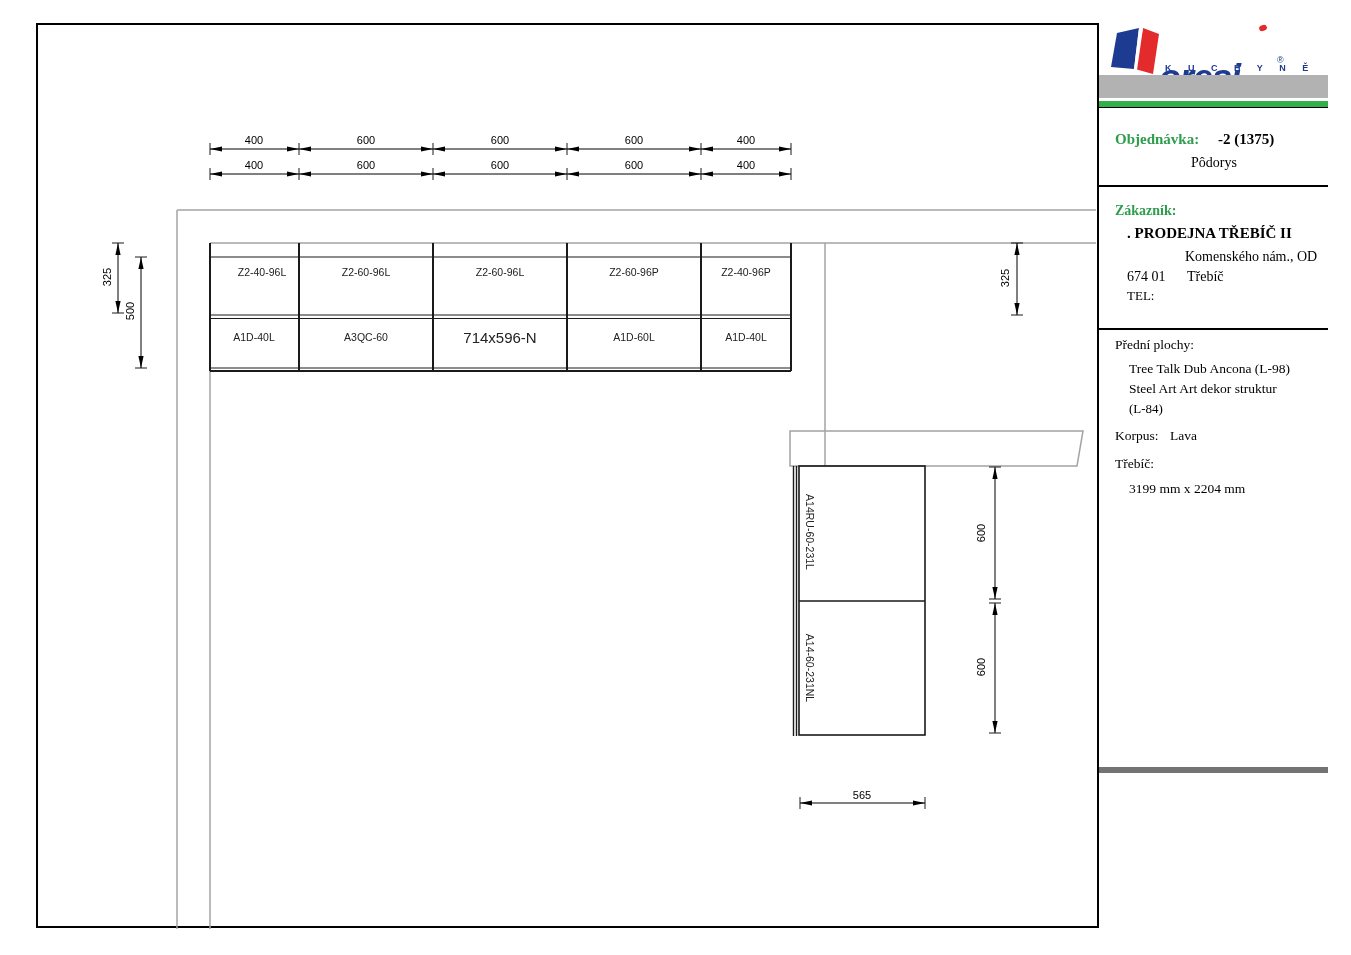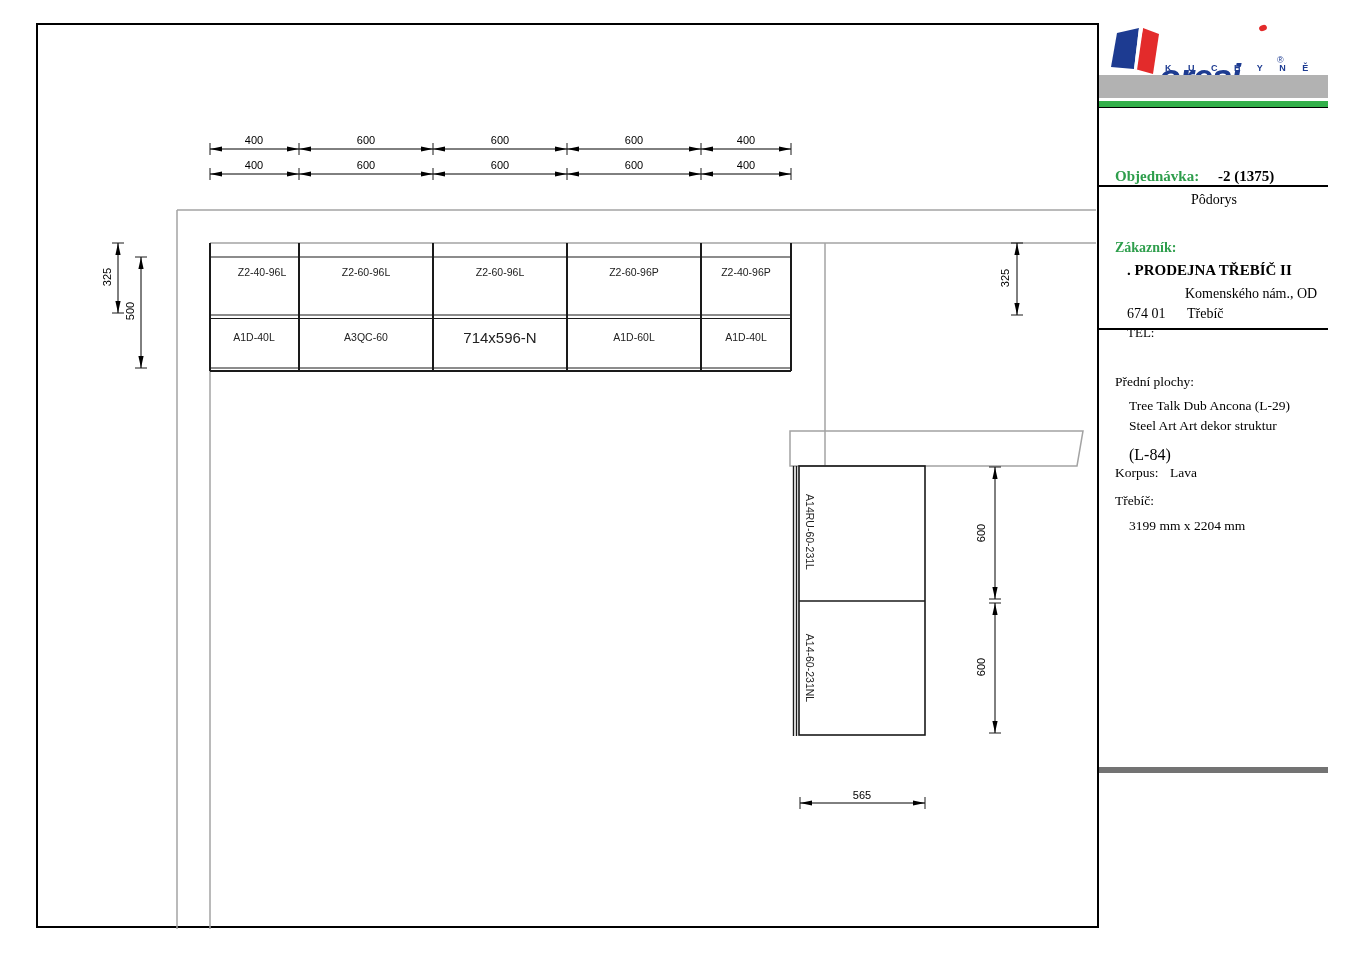--- a/index.html
+++ b/index.html
@@ -20,21 +20,21 @@
   
   .sidebar{position:absolute;left:1097px;top:23px;width:231px;height:905px;
         border-left:2px solid #000;box-sizing:border-box;background:#fff;
         font-family:"Liberation Serif",serif;color:#000;}
   .sb-sec{position:absolute;left:0;width:100%;box-sizing:border-box;}
   .sec-logo{top:0;height:85px;border-bottom:2px solid #000;}
   .sec-order{top:85px;height:79px;border-bottom:2px solid #000;}
   .sec-customer{top:164px;height:143px;border-bottom:2px solid #000;}
   .sec-surfaces{top:307px;height:443px;border-bottom:6px solid #737373;}
   .sec-author{top:750px;height:155px;}
-  .sb-abs{position:absolute;white-space:nowrap;margin-top:37px;}
+  .sb-abs{position:absolute;white-space:nowrap;}
   .green{color:#2e9e4c;}
   .bold{font-weight:bold;}
   .gray-band{position:absolute;left:0;top:52px;width:100%;height:23px;background:#b2b2b2;}
   .green-band{position:absolute;left:0;top:78px;width:100%;height:6px;background:#33b04a;}
   .brand-text{position:absolute;left:60px;top:0px;color:#1d3b91;
         font-family:"Liberation Sans",sans-serif;font-style:italic;font-weight:bold;
         font-size:36px;letter-spacing:-1px;line-height:38px;margin-top:36px;}
   .brand-sub{position:absolute;left:66px;top:40px;color:#1d3b91;
         font-family:"Liberation Sans",sans-serif;font-weight:bold;font-size:9px;
         letter-spacing:7px;}
@@ -203,23 +203,23 @@
       <span class="sb-abs green bold" style="left:16px;top:16px;font-size:14px">Zákazník:</span>
       <span class="sb-abs bold" style="left:28px;top:38px;font-size:15px">. PRODEJNA TŘEBÍČ II</span>
       <span class="sb-abs" style="left:86px;top:62px;font-size:14px">Komenského nám., OD</span>
       <span class="sb-abs" style="left:28px;top:82px;font-size:14px">674 01</span>
       <span class="sb-abs" style="left:88px;top:82px;font-size:14px">Třebíč</span>
       <span class="sb-abs" style="left:28px;top:101px;font-size:13px">TEL:</span>
     </div>
 
     <div class="sb-sec sec-surfaces">
       <span class="sb-abs" style="left:16px;top:7px;font-size:13.5px">Přední plochy:</span>
-      <span class="sb-abs" style="left:30px;top:31px;font-size:13.5px">Tree Talk Dub Ancona (L-29)</span>
+      <span class="sb-abs" style="left:30px;top:31px;font-size:13.5px">Tree Talk Dub Ancona (L-98)</span>
       <span class="sb-abs" style="left:30px;top:51px;font-size:13.5px">Steel Art Art dekor struktur</span>
-      <span class="sb-abs" style="left:30px;top:79px;font-size:16px">(L-84)</span>
+      <span class="sb-abs" style="left:30px;top:71px;font-size:13px">(L-84)</span>
       <span class="sb-abs" style="left:16px;top:98px;font-size:13.5px">Korpus:</span>
       <span class="sb-abs" style="left:71px;top:98px;font-size:13.5px">Lava</span>
       <span class="sb-abs" style="left:16px;top:126px;font-size:13.5px">Třebíč:</span>
       <span class="sb-abs" style="left:30px;top:151px;font-size:13.5px">3199 mm x 2204 mm</span>
     </div>
 
 
   </div>
 </div>
 

